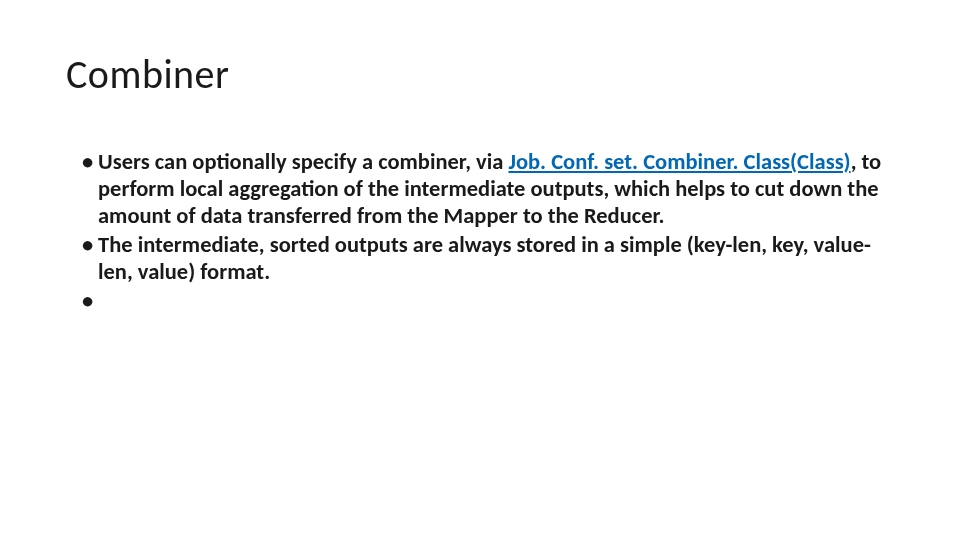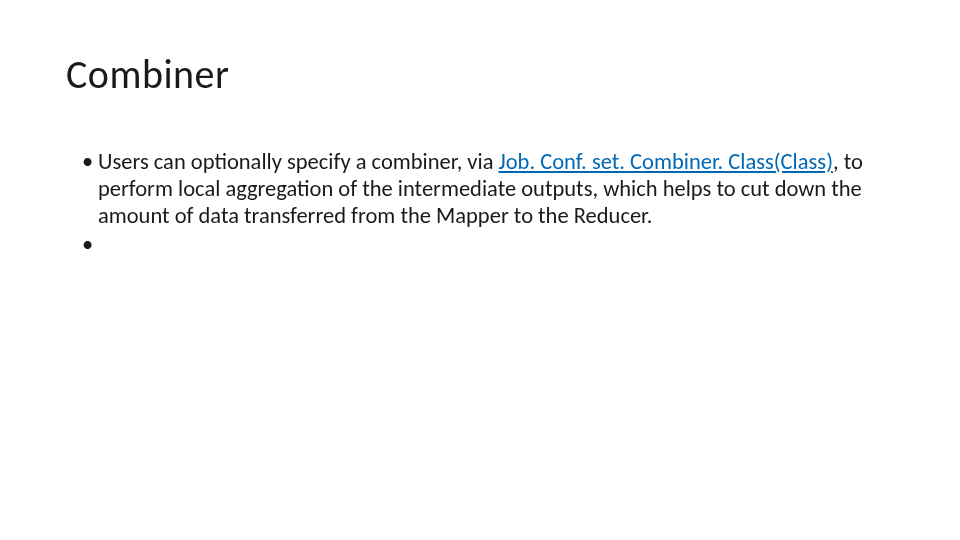--- a/index.html
+++ b/index.html
@@ -33,20 +33,21 @@
     top: 148px;
     right: 60px;
     font-size: 22.5px;
     line-height: 1.2;
     color: #1a1a1a;
   }
   .bullet {
     position: relative;
     padding-left: 16px;
     margin-bottom: 2px;
+    font-weight: bold;
   }
   .bullet::before {
     content: "•";
     position: absolute;
     left: 0;
     top: 0;
   }
   .link {
     color: #0068b5;
     text-decoration: underline;
@@ -58,20 +59,23 @@
 <div class="slide">
 
   <div class="title">Combiner</div>
 
   <div class="body">
 
     <div class="bullet">
       <span>Users can optionally specify a combiner, via </span><span class="link">Job. Conf. set. Combiner. Class(Class)</span><span>, to perform local aggregation of the intermediate outputs, which helps to cut down the amount of data transferred from the Mapper to the Reducer.</span>
     </div>
 
+    <div class="bullet">
+      <span>The intermediate, sorted outputs are always stored in a simple (key-len, key, value-len, value) format.</span>
+    </div>
 
 
     <div class="bullet">
       <span></span>
     </div>
 
   </div>
 
 </div>
 

